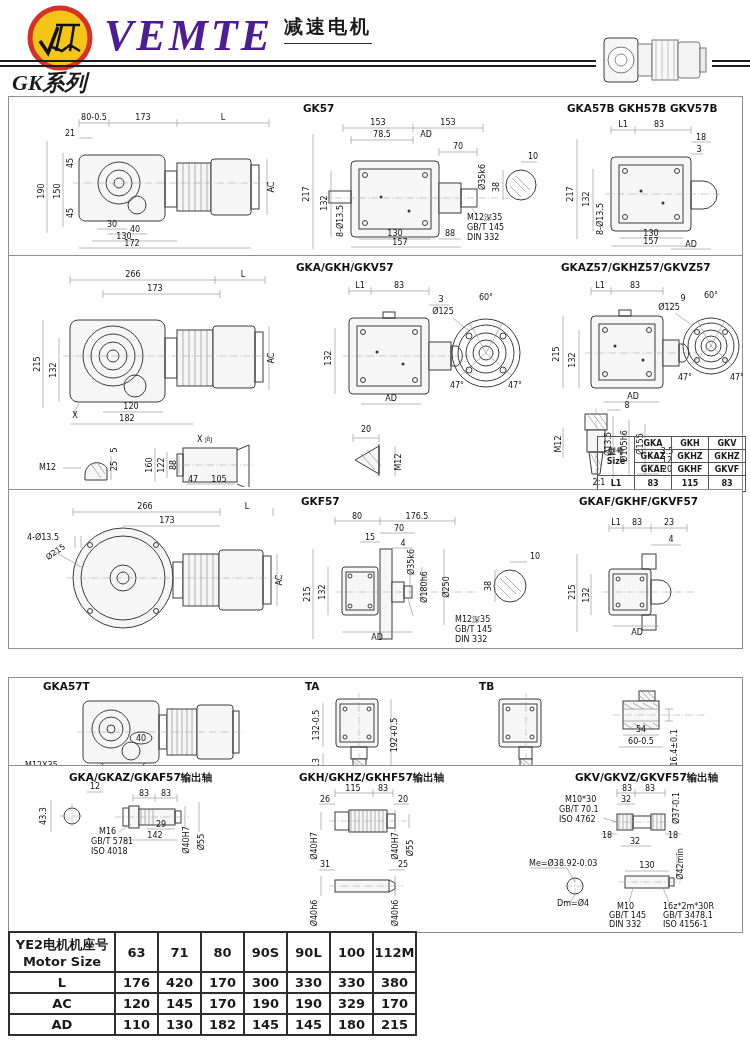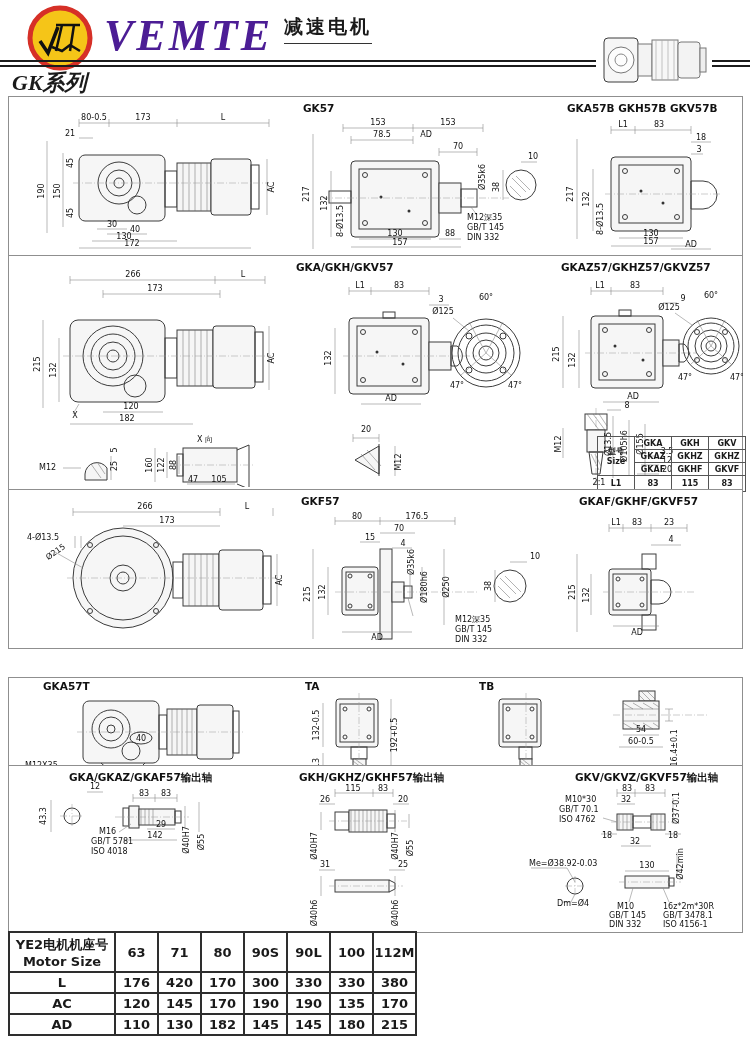--- a/index.html
+++ b/index.html
@@ -593,21 +593,21 @@
     <td>330</td>
     <td>380</td>
   </tr>
   <tr>
     <td>AC</td>
     <td>120</td>
     <td>145</td>
     <td>170</td>
     <td>190</td>
     <td>190</td>
-    <td>135</td>
+    <td>329</td>
     <td>170</td>
   </tr>
   <tr>
     <td>AD</td>
     <td>110</td>
     <td>130</td>
     <td>182</td>
     <td>145</td>
     <td>145</td>
     <td>180</td>

